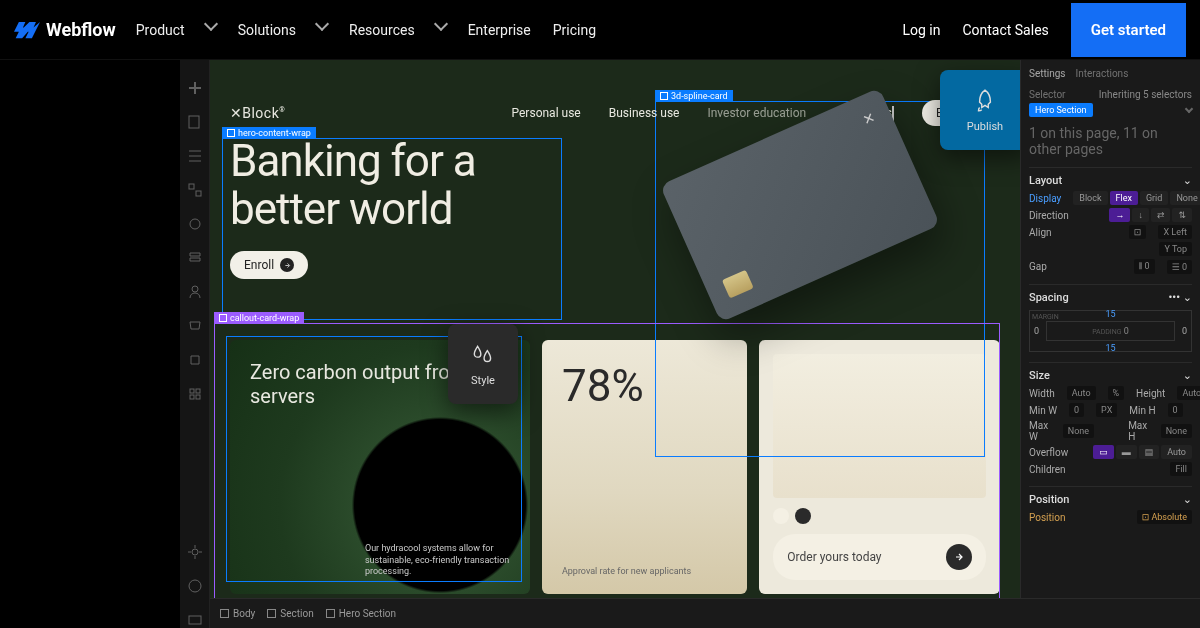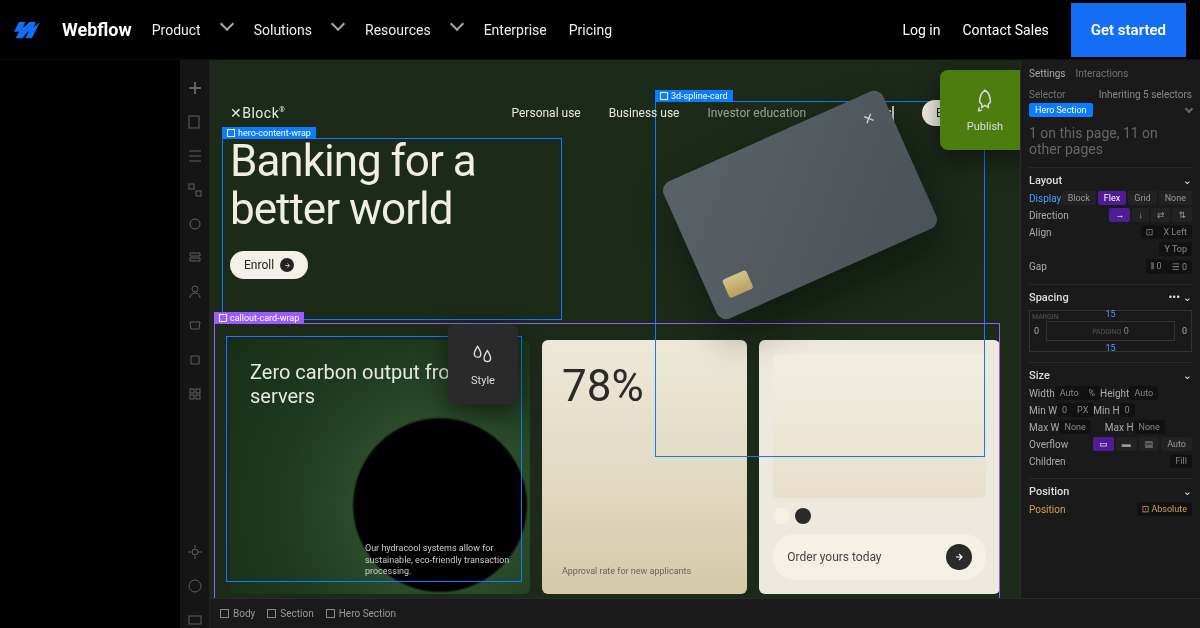--- a/index.html
+++ b/index.html
@@ -1,18 +1,18 @@
 <!DOCTYPE html>
 <html><head>
 <meta charset="utf-8">
 <style>
 *{margin:0;padding:0;box-sizing:border-box;font-family:-apple-system,BlinkMacSystemFont,"Segoe UI",Roboto,sans-serif}
 body{background:#000;width:1200px;height:628px;overflow:hidden;color:#fff}
 .topbar{height:60px;background:#000;display:flex;align-items:center;padding:0 14px;border-bottom:1px solid #111;position:relative;z-index:50}
-.logo{display:flex;align-items:center;gap:22px;font-weight:700;font-size:18px;margin-right:20px}
+.logo{display:flex;align-items:center;gap:6px;font-weight:700;font-size:18px;margin-right:20px}
 .logo-mark{width:26px;height:18px}
 .navl{display:flex;gap:22px;font-size:14px;color:#eee}
 .navl .ni{display:flex;align-items:flex-start;gap:21px;cursor:pointer}
 .chev{width:10px;height:10px;border-right:2px solid #aaa;border-bottom:2px solid #aaa;transform:rotate(45deg);margin-top:-3px}
 .navr{margin-left:auto;display:flex;align-items:center;gap:22px;font-size:14px}
 .btn-start{background:#146ef5;color:#fff;padding:18px 20px;font-weight:600;font-size:15px}
 .stage{position:absolute;left:180px;top:60px;right:0;bottom:0;background:#0a0a0a}
 .toolcol{position:absolute;left:0;top:0;bottom:0;width:30px;background:#151515;display:flex;flex-direction:column;align-items:center;padding-top:20px;gap:18px;border-right:1px solid #222;z-index:10}
 .tico{width:16px;height:16px;opacity:.5}
 .botbar{position:absolute;left:30px;right:0;bottom:0;height:30px;background:#1a1a1a;display:flex;align-items:center;gap:12px;padding:0 10px;font-size:10px;color:#999;border-top:1px solid #2a2a2a;z-index:10}
@@ -43,27 +43,27 @@
 .c3 .imgslot{flex:1;background:linear-gradient(#f2eee0,#e8e0cc);border-radius:4px;margin-bottom:10px}
 .c3 .dots{display:flex;gap:6px;margin-bottom:10px}
 .c3 .dot{width:16px;height:16px;border-radius:50%}
 .c3 .order{background:#f4f0e4;border-radius:22px;padding:10px 14px;display:flex;align-items:center;justify-content:space-between;font-size:12px;color:#444}
 .c3 .oarr{width:26px;height:26px;border-radius:50%;background:#2a2a2a;display:flex;align-items:center;justify-content:center}
 .credit{position:absolute;left:470px;top:70px;width:240px;height:150px;background:linear-gradient(135deg,#5a6268,#4a5258);border-radius:10px;transform:rotate(-24deg);z-index:8;box-shadow:0 20px 40px rgba(0,0,0,.4)}
 .credit .x{position:absolute;right:16px;top:16px;color:#ccc;font-size:14px}
 .credit .chip{position:absolute;left:18px;bottom:18px;width:26px;height:20px;background:linear-gradient(#d4c488,#b8a060);border-radius:3px}
 .float-style{position:absolute;left:238px;top:264px;width:70px;height:80px;background:#2a2a2a;border-radius:8px;display:flex;flex-direction:column;align-items:center;justify-content:center;gap:6px;z-index:25;box-shadow:0 8px 24px rgba(0,0,0,.5)}
 .float-style span{font-size:11px;color:#ddd}
-.float-pub{position:absolute;right:-10px;top:10px;width:90px;height:80px;background:#4d7c0f;border-radius:8px;display:flex;flex-direction:column;align-items:center;justify-content:center;gap:6px;z-index:40;box-shadow:0 8px 24px rgba(0,0,0,.5)}
+.float-pub{position:absolute;right:-10px;top:10px;width:90px;height:80px;background:#0369a1;border-radius:8px;display:flex;flex-direction:column;align-items:center;justify-content:center;gap:6px;z-index:40;box-shadow:0 8px 24px rgba(0,0,0,.5)}
 .float-pub span{font-size:11px;color:#ddd}
 .rpanel{position:absolute;right:0;top:0;bottom:24px;width:180px;background:#1a1a1a;border-left:1px solid #2a2a2a;font-size:10px;color:#aaa;padding:6px 8px;overflow:hidden;z-index:9}
 .rpanel .tabs{display:flex;gap:10px;margin-bottom:8px;opacity:.6}
 .rpanel .tabs .t{padding:2px 0}
 .rpanel .tabs .t.act{color:#fff}
-.rpanel .row{display:flex;align-items:center;gap:0;margin:3px 0}
+.rpanel .row{display:flex;align-items:center;gap:12px;margin:3px 0}
 .rpanel .chip{background:#0a7cff;color:#fff;padding:2px 6px;border-radius:2px;font-size:9px}
 .rpanel .sec{margin-top:10px;border-top:1px solid #2a2a2a;padding-top:6px}
 .rpanel .sec h4{font-size:11px;color:#ddd;font-weight:500;margin-bottom:4px;display:flex;justify-content:space-between}
 .rpanel .dimbox{background:#111;padding:2px 5px;border-radius:2px;color:#888;font-size:9px}
 .rpanel .btns{display:flex;gap:2px}
 .rpanel .btns span{background:#222;padding:2px 6px;font-size:9px;color:#999;border-radius:2px}
 .rpanel .btns span.a{background:#4c1d95;color:#fff}
 .spacing-box{border:1px solid #333;padding:10px 16px;position:relative;margin:6px 0;font-size:9px}
 .spacing-box .inner{border:1px solid #333;padding:4px 28px;color:#888;text-align:center}
 .spacing-box .t15{position:absolute;left:50%;transform:translateX(-50%);color:#4a9eff;font-size:9px}

